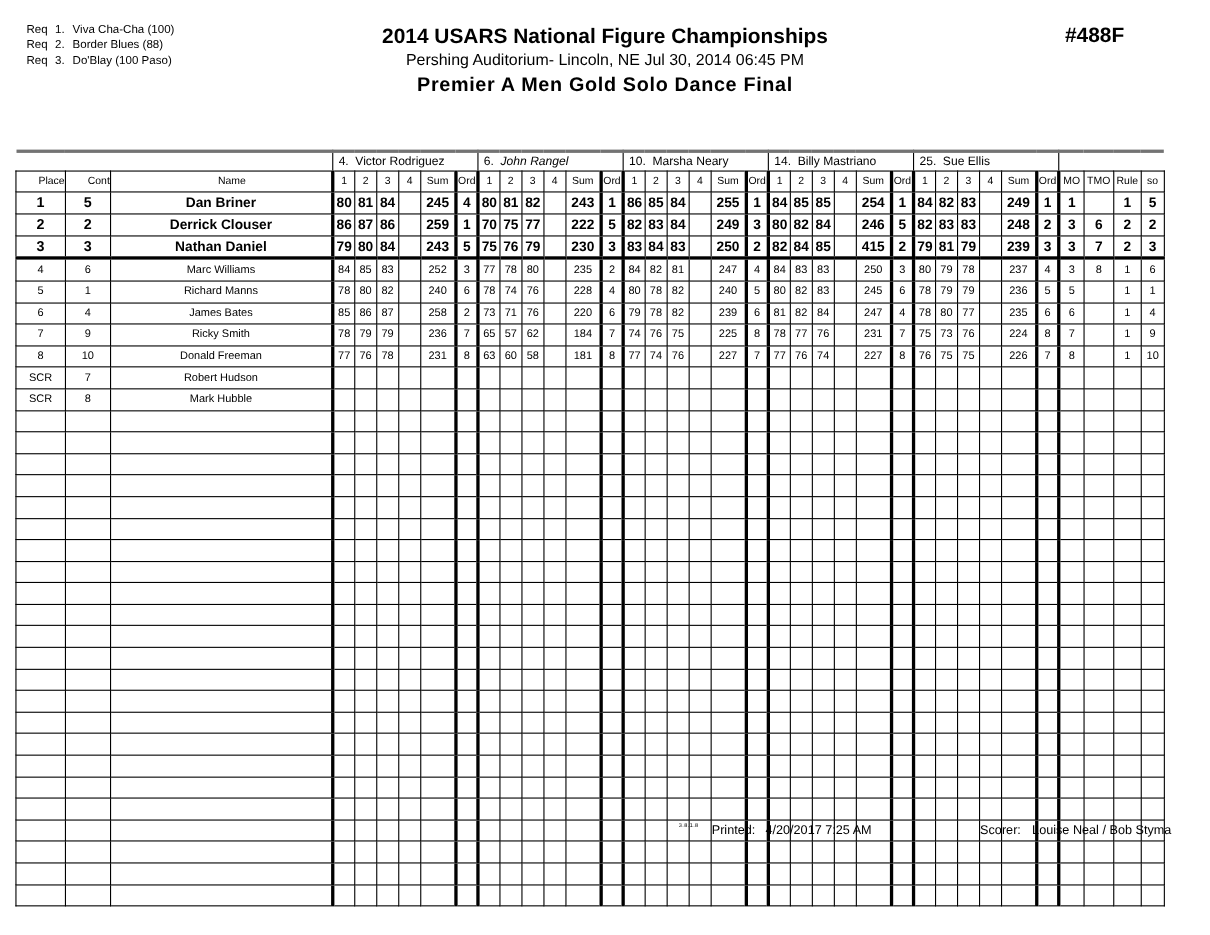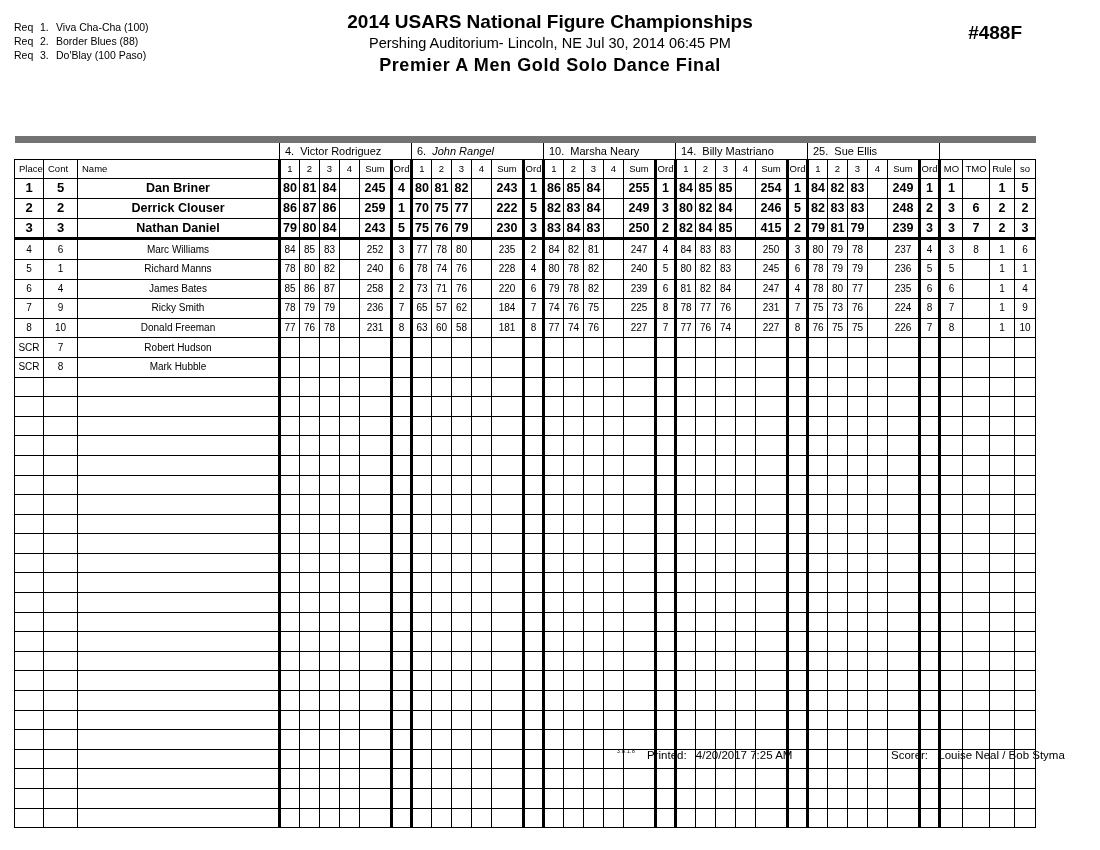--- a/index.html
+++ b/index.html
@@ -4,27 +4,27 @@
 <style>
   html,body{margin:0;padding:0;}
   body{
     width:1100px;height:850px;background:#ffffff;
     font-family:"Liberation Sans", sans-serif;
     color:#000;overflow:hidden;position:relative;
   }
   .page{position:relative;width:1100px;height:850px;}
 
   
-  #reqs{position:absolute;left:14px;top:20px;font-size:10.5px;line-height:14px;}
+  #reqs{position:absolute;left:24px;top:20px;font-size:10.5px;line-height:14px;}
   #reqs .req-row{white-space:nowrap;}
   #reqs .rq-lbl{display:inline-block;width:26px;}
   #reqs .rq-num{display:inline-block;width:16px;}
 
   
-  #titles{position:absolute;left:0;top:10px;width:1100px;text-align:center;}
+  #titles{position:absolute;left:0;top:22px;width:1100px;text-align:center;}
   #t1{font-size:19px;font-weight:bold;letter-spacing:0px;line-height:24px;}
   #t2{font-size:14.5px;font-weight:normal;line-height:19px;}
   #t3{font-size:18px;font-weight:bold;line-height:24px;letter-spacing:.6px;}
   #t4{font-size:15px;font-weight:normal;line-height:22px;}
 
   #eventcode{position:absolute;right:78px;top:22px;font-size:19px;font-weight:bold;}
 
   
   #grid{position:absolute;left:14px;top:136px;}
   table.sheet{border-collapse:collapse;table-layout:fixed;}
@@ -34,38 +34,38 @@
     font-size:10px;line-height:12px;
     height:18.6px;overflow:hidden;white-space:nowrap;
     text-align:center;vertical-align:middle;
   }
   
   tr.jband td{height:16px;border:1px solid #000;text-align:left;font-size:11px;padding-left:5px;}
   tr.jband td.gap{border:none;}
 
   
   tr.hdr td{font-size:9.5px;height:18px;}
-  tr.hdr td.lft{text-align:left;padding-left:4px;}
+  tr.hdr td.lft{text-align:center;padding-left:20px;}
 
   
   .tkL{border-left:3px solid #000 !important;}
   .ordcell{border-left:3px solid #000 !important;border-right:3px solid #000 !important;}
 
   tr.medal td{font-weight:bold;font-size:12.5px;height:18.8px;}
   tr.medal td.nm{font-size:12.5px;}
   tr.lastmedal td{border-bottom:3px solid #000 !important;}
 
   td.nm{text-align:left;padding-left:6px;font-size:11px;}
   td.plc,td.cnt{font-size:11px;}
   tr.medal td.plc,tr.medal td.cnt{font-size:13px;}
 
   tr.blank td{height:18.6px;}
 
   
-  table.sheet{border-top:7px solid #737373;}
+  table.sheet{border-top:3px solid #737373;}
 
   
   #verstamp{position:absolute;left:617px;top:748px;font-size:5px;letter-spacing:.4px;color:#000;}
   #printed{position:absolute;left:647px;top:749px;font-size:11.5px;}
   #scorer{position:absolute;left:891px;top:749px;font-size:11.5px;}
   #scorer .lbl{margin-right:7px;}
 </style>
 </head>
 <body>
 

